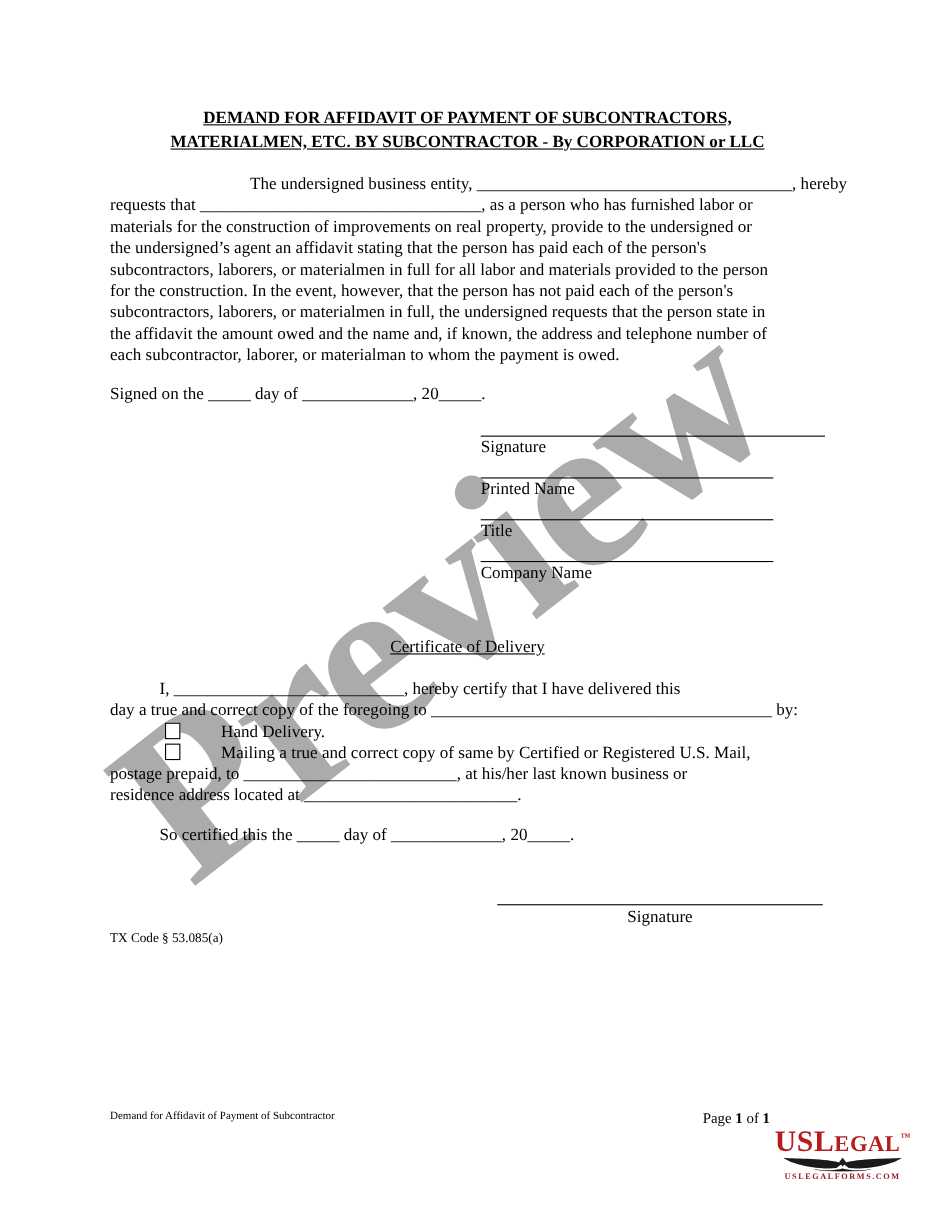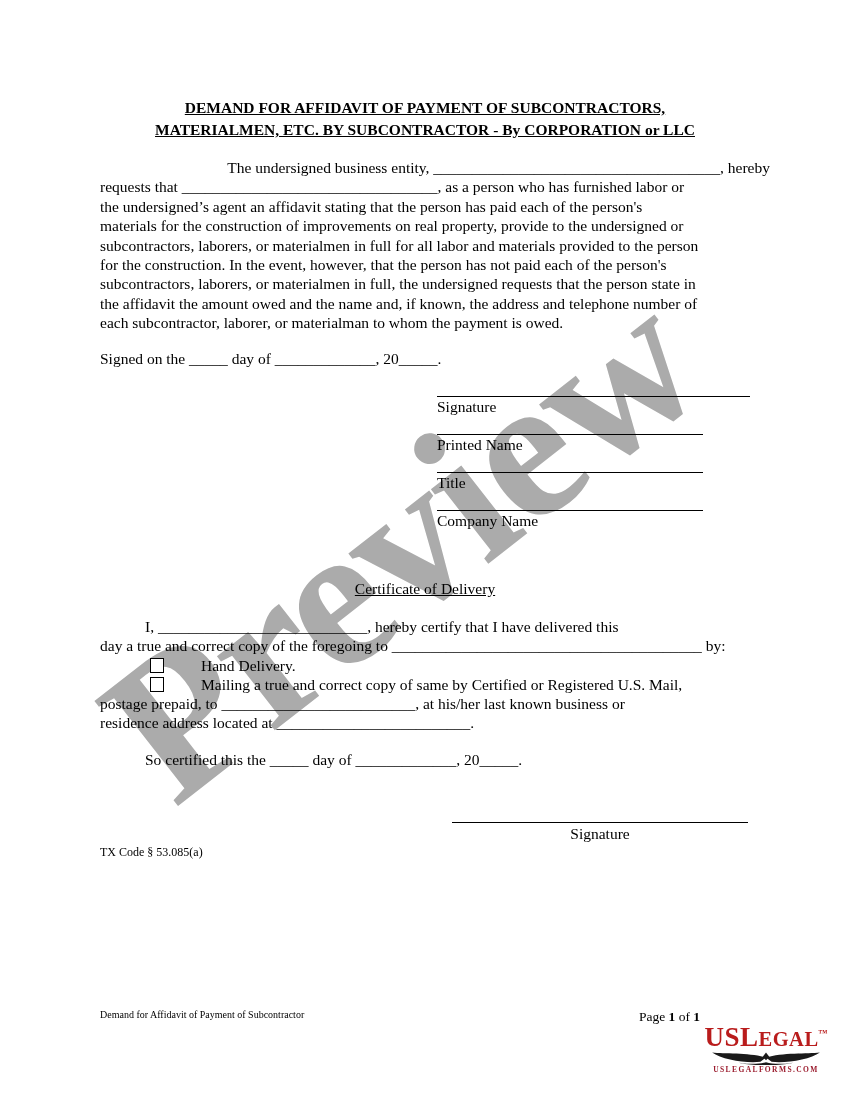--- a/index.html
+++ b/index.html
@@ -74,22 +74,22 @@
   <div class="content">
 
     <div class="title">
       <div><span class="t-line">DEMAND FOR AFFIDAVIT OF PAYMENT OF SUBCONTRACTORS,</span></div>
       <div><span class="t-line">MATERIALMEN, ETC. BY SUBCONTRACTOR - By CORPORATION or LLC</span></div>
     </div>
 
     <div class="para1">
       <div class="line indent60">The undersigned business entity, _____________________________________, hereby</div>
       <div class="line">requests that _________________________________, as a person who has furnished labor or</div>
+      <div class="line">materials for the construction of improvements on real property, provide to the undersigned or</div>
       <div class="line">the undersigned’s agent an affidavit stating that the person has paid each of the person's</div>
-      <div class="line">materials for the construction of improvements on real property, provide to the undersigned or</div>
       <div class="line">subcontractors, laborers, or materialmen in full for all labor and materials provided to the person</div>
       <div class="line">for the construction.  In the event, however, that the person has not paid each of the person's</div>
       <div class="line">subcontractors, laborers, or materialmen in full, the undersigned requests that the person state in</div>
       <div class="line">the affidavit the amount owed and the name and, if known, the address and telephone number of</div>
       <div class="line">each subcontractor, laborer, or materialman to whom the payment is owed.</div>
     </div>
 
     <div class="signed">Signed on the _____ day of _____________, 20_____.</div>
 
     <div class="sigblock">

